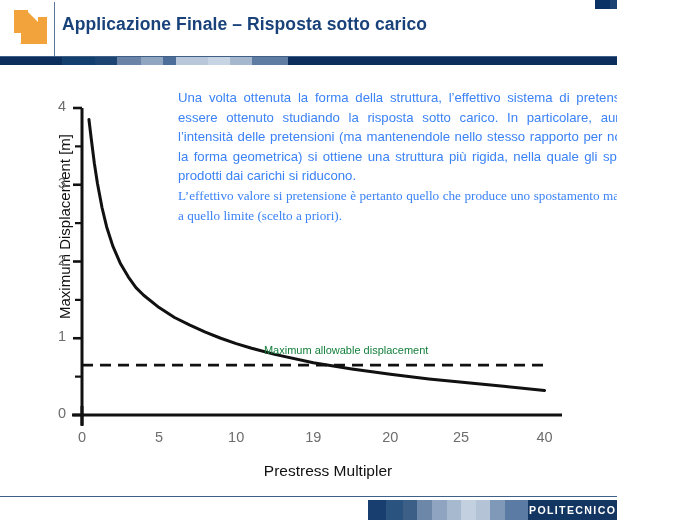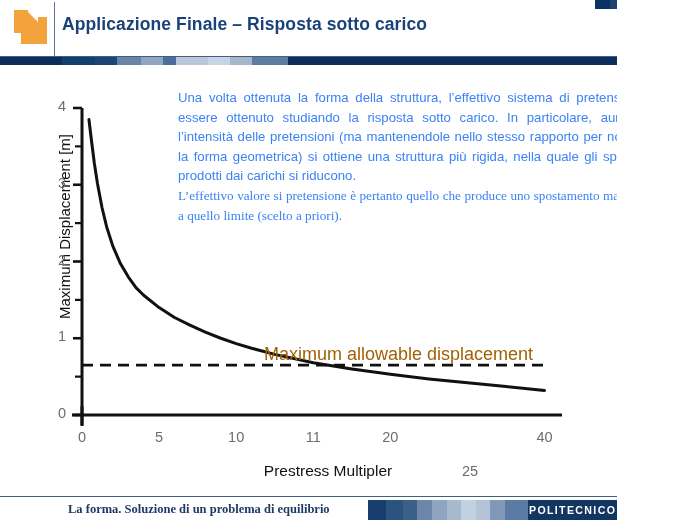--- a/index.html
+++ b/index.html
@@ -117,22 +117,22 @@
   .tick-label {
     position: absolute;
     font-size: 14.5px;
     color: #6d6d6d;
     white-space: nowrap;
   }
   .ytick-label { text-align: right; width: 22px; }
   .xtick-label { text-align: center; width: 30px; }
   #annotation {
     position: absolute;
-    font-size: 18px;
-    color: #a16207;
+    font-size: 11px;
+    color: #15803d;
     white-space: nowrap;
   }
 
   
   #footer {
     position: absolute;
     left: 0; top: 496px;
     width: 700px; height: 29px;
   }
   #footer-rule {
@@ -236,23 +236,23 @@
 
     <div id="tick-labels">
         <div class="tick-label ytick-label" style="left: 18px; top: 315px;">0</div>
         <div class="tick-label ytick-label" style="left: 18px; top: 238.25px;">1</div>
         <div class="tick-label ytick-label" style="left: 18px; top: 161.5px;">2</div>
         <div class="tick-label ytick-label" style="left: 18px; top: 84.75px;">3</div>
         <div class="tick-label ytick-label" style="left: 18px; top: 8px;">4</div>
         <div class="tick-label xtick-label" style="left: 41px; top: 339px;">0</div>
         <div class="tick-label xtick-label" style="left: 118.097px; top: 339px;">5</div>
         <div class="tick-label xtick-label" style="left: 195.194px; top: 339px; text-align: center;">10</div>
-        <div class="tick-label xtick-label" style="left: 272.29px; top: 339px;">11</div>
+        <div class="tick-label xtick-label" style="left: 272.29px; top: 339px;">19</div>
         <div class="tick-label xtick-label" style="left: 349.387px; top: 339px;">20</div>
-        <div class="tick-label xtick-label" style="left: 429px; top: 339px; margin-top: 34px;">25</div>
+        <div class="tick-label xtick-label" style="left: 420px; top: 339px;">25</div>
         <div class="tick-label xtick-label" style="left: 503.581px; top: 339px;">40</div>
       </div>
 
     <svg id="plot" width="560" height="400" viewBox="0 0 560 400">
       <g id="axes-group">
           <line x1="56" y1="18" x2="56" y2="335" stroke="#111" stroke-width="3"></line>
           <line x1="46" y1="325" x2="536" y2="325" stroke="#111" stroke-width="3"></line>
           <line x1="47" y1="325" x2="56" y2="325" stroke="#111" stroke-width="2.6"></line>
           <line x1="47" y1="248.25" x2="56" y2="248.25" stroke="#111" stroke-width="2.6"></line>
           <line x1="47" y1="171.5" x2="56" y2="171.5" stroke="#111" stroke-width="2.6"></line>
@@ -268,21 +268,20 @@
           <line x1="56" y1="275.1125" x2="518.5806451612904" y2="275.1125" stroke="#111111" stroke-width="2.6" stroke-dasharray="11,7"></line>
         </g>
       <g id="curve-group">
           <path d="M62.94,29.51 L65.25,48.70 L68.34,73.26 L71.42,93.22 L76.05,117.77 L80.67,136.96 L86.84,156.15 L94.55,173.80 L102.26,186.85 L109.97,197.60 L117.68,205.27 L133.10,217.55 L148.52,227.53 L163.94,235.20 L179.35,242.11 L194.77,248.25 L210.19,253.62 L225.61,258.23 L248.74,264.37 L287.29,272.81 L325.84,278.95 L364.39,284.32 L402.94,288.93 L441.48,292.76 L480.03,296.60 L518.58,300.44 " fill="none" stroke="#111111" stroke-width="3" stroke-linejoin="round" stroke-linecap="round"></path>
         </g>
     </svg>
   </div>
 
   <div id="footer">
     <div id="footer-rule"></div>
-    <div id="footer-text">La forma. Soluzione di un problema di equilibrio</div>
     <div id="footer-band">
         <span style="background: rgb(23, 62, 110); width: 18px;"></span>
         <span style="background: rgb(43, 83, 127); width: 17px;"></span>
         <span style="background: rgb(60, 95, 136); width: 14px;"></span>
         <span style="background: rgb(109, 135, 169); width: 15px;"></span>
         <span style="background: rgb(142, 164, 192); width: 15px;"></span>
         <span style="background: rgb(167, 185, 206); width: 14px;"></span>
         <span style="background: rgb(195, 208, 223); width: 15px;"></span>
         <span style="background: rgb(180, 195, 214); width: 14px;"></span>
         <span style="background: rgb(128, 153, 185); width: 15px;"></span>

